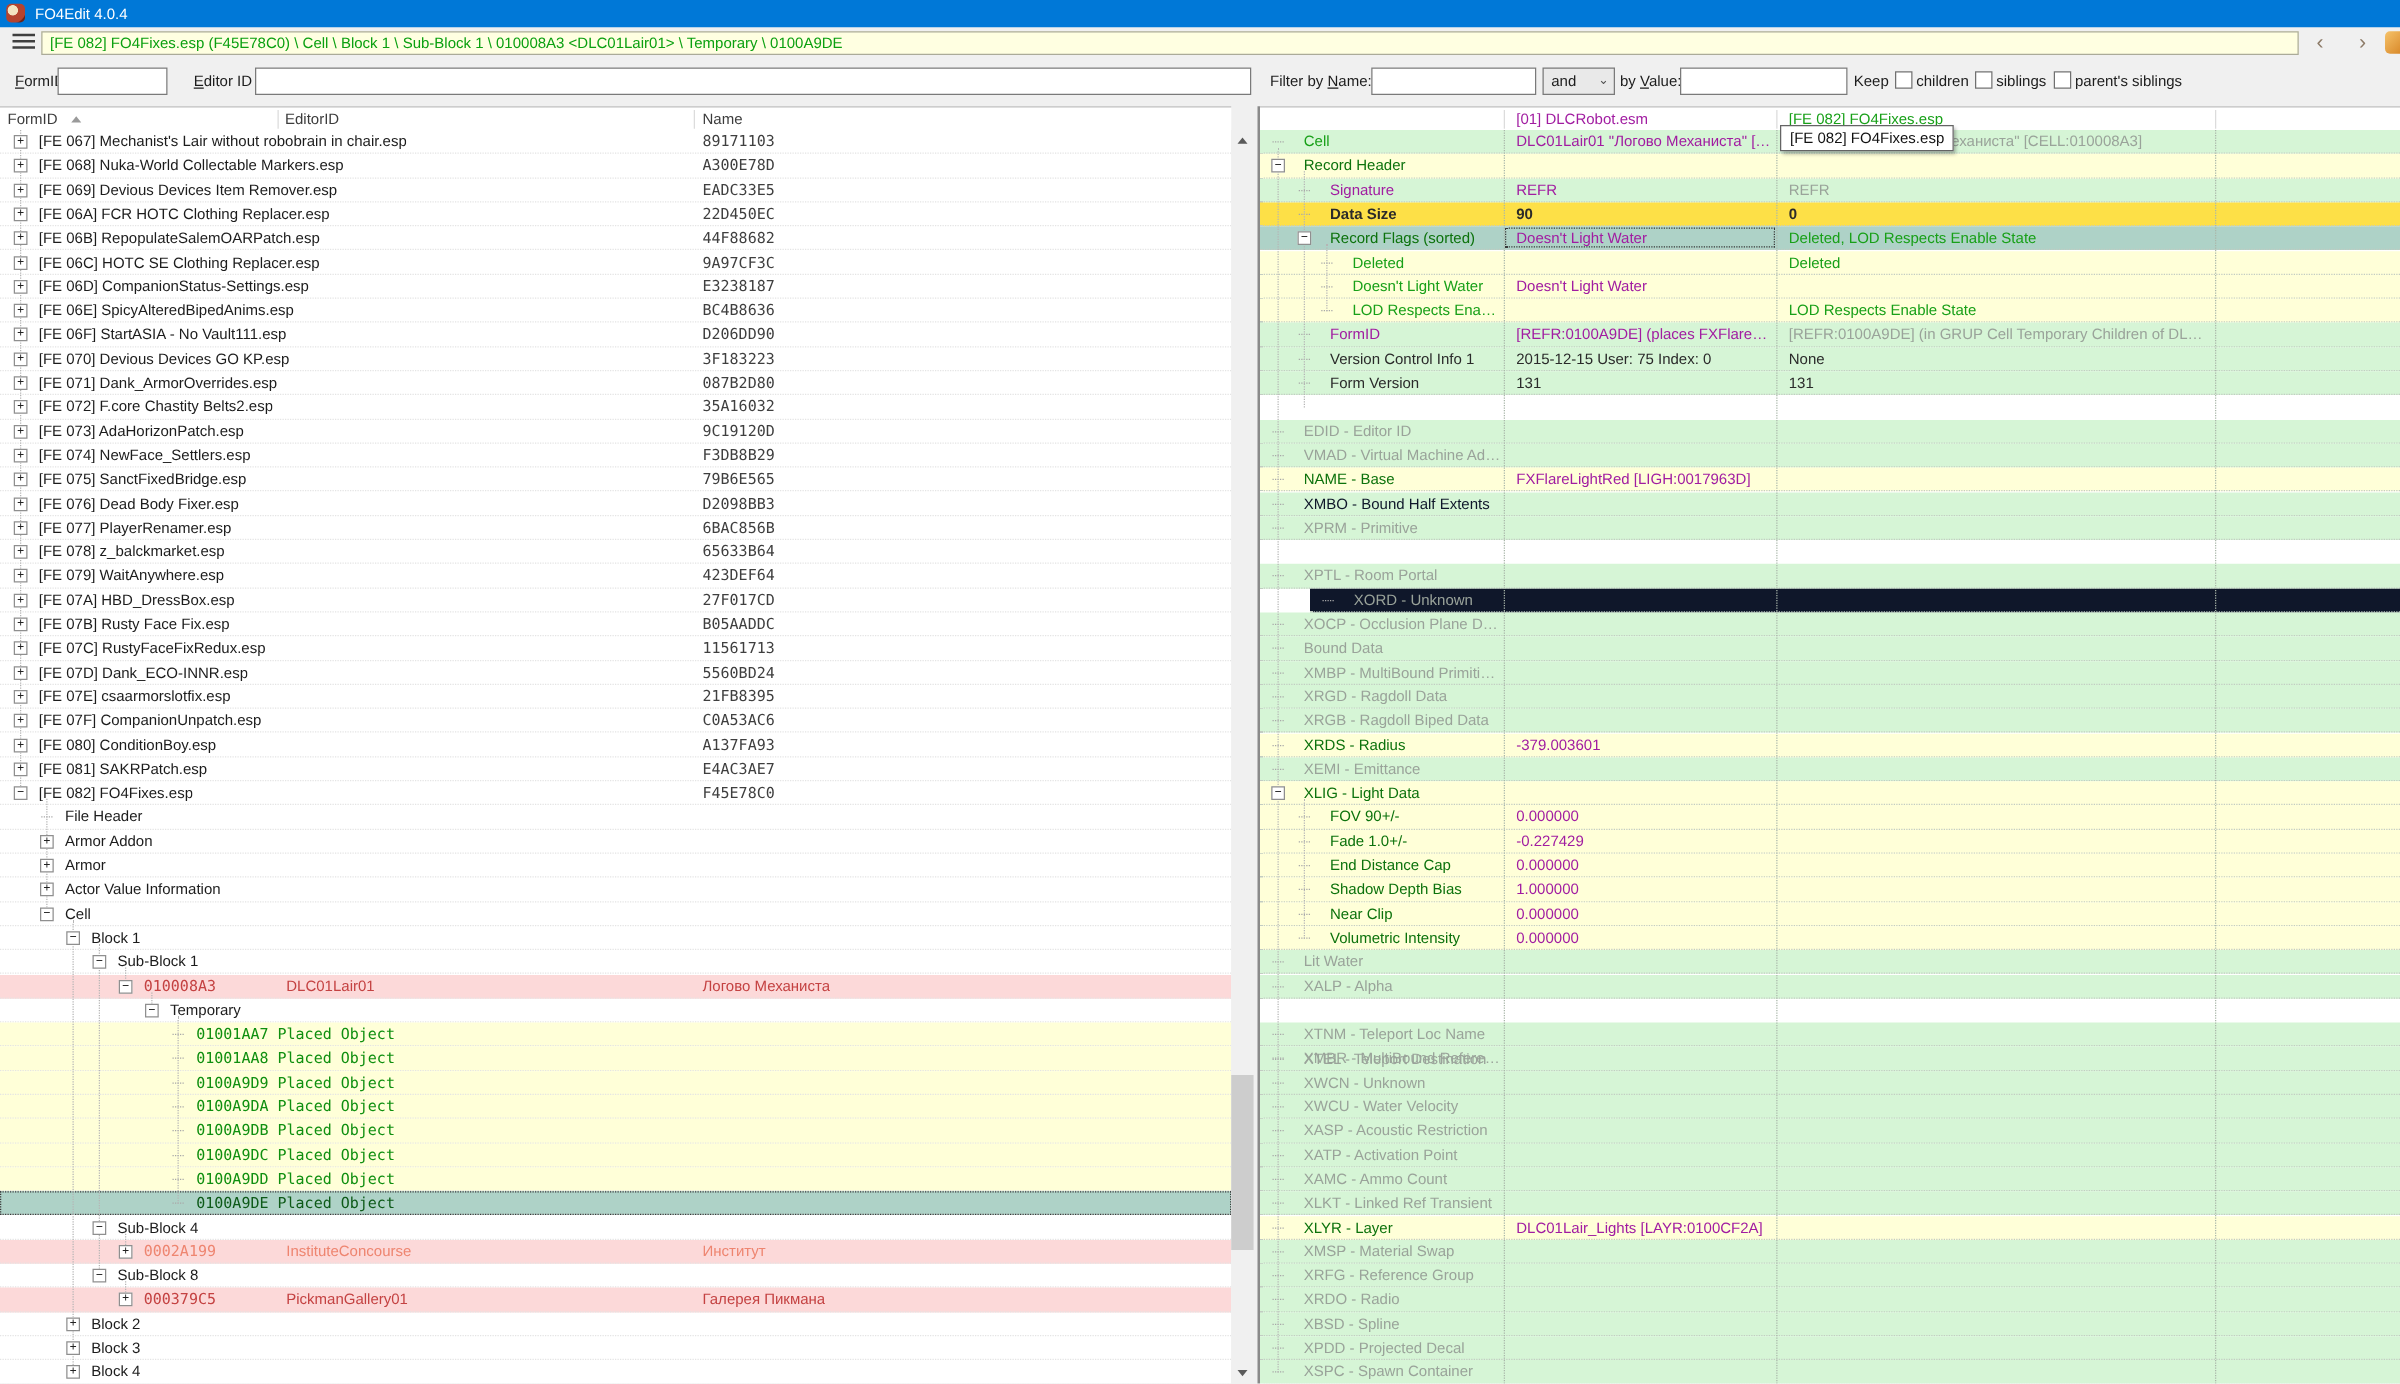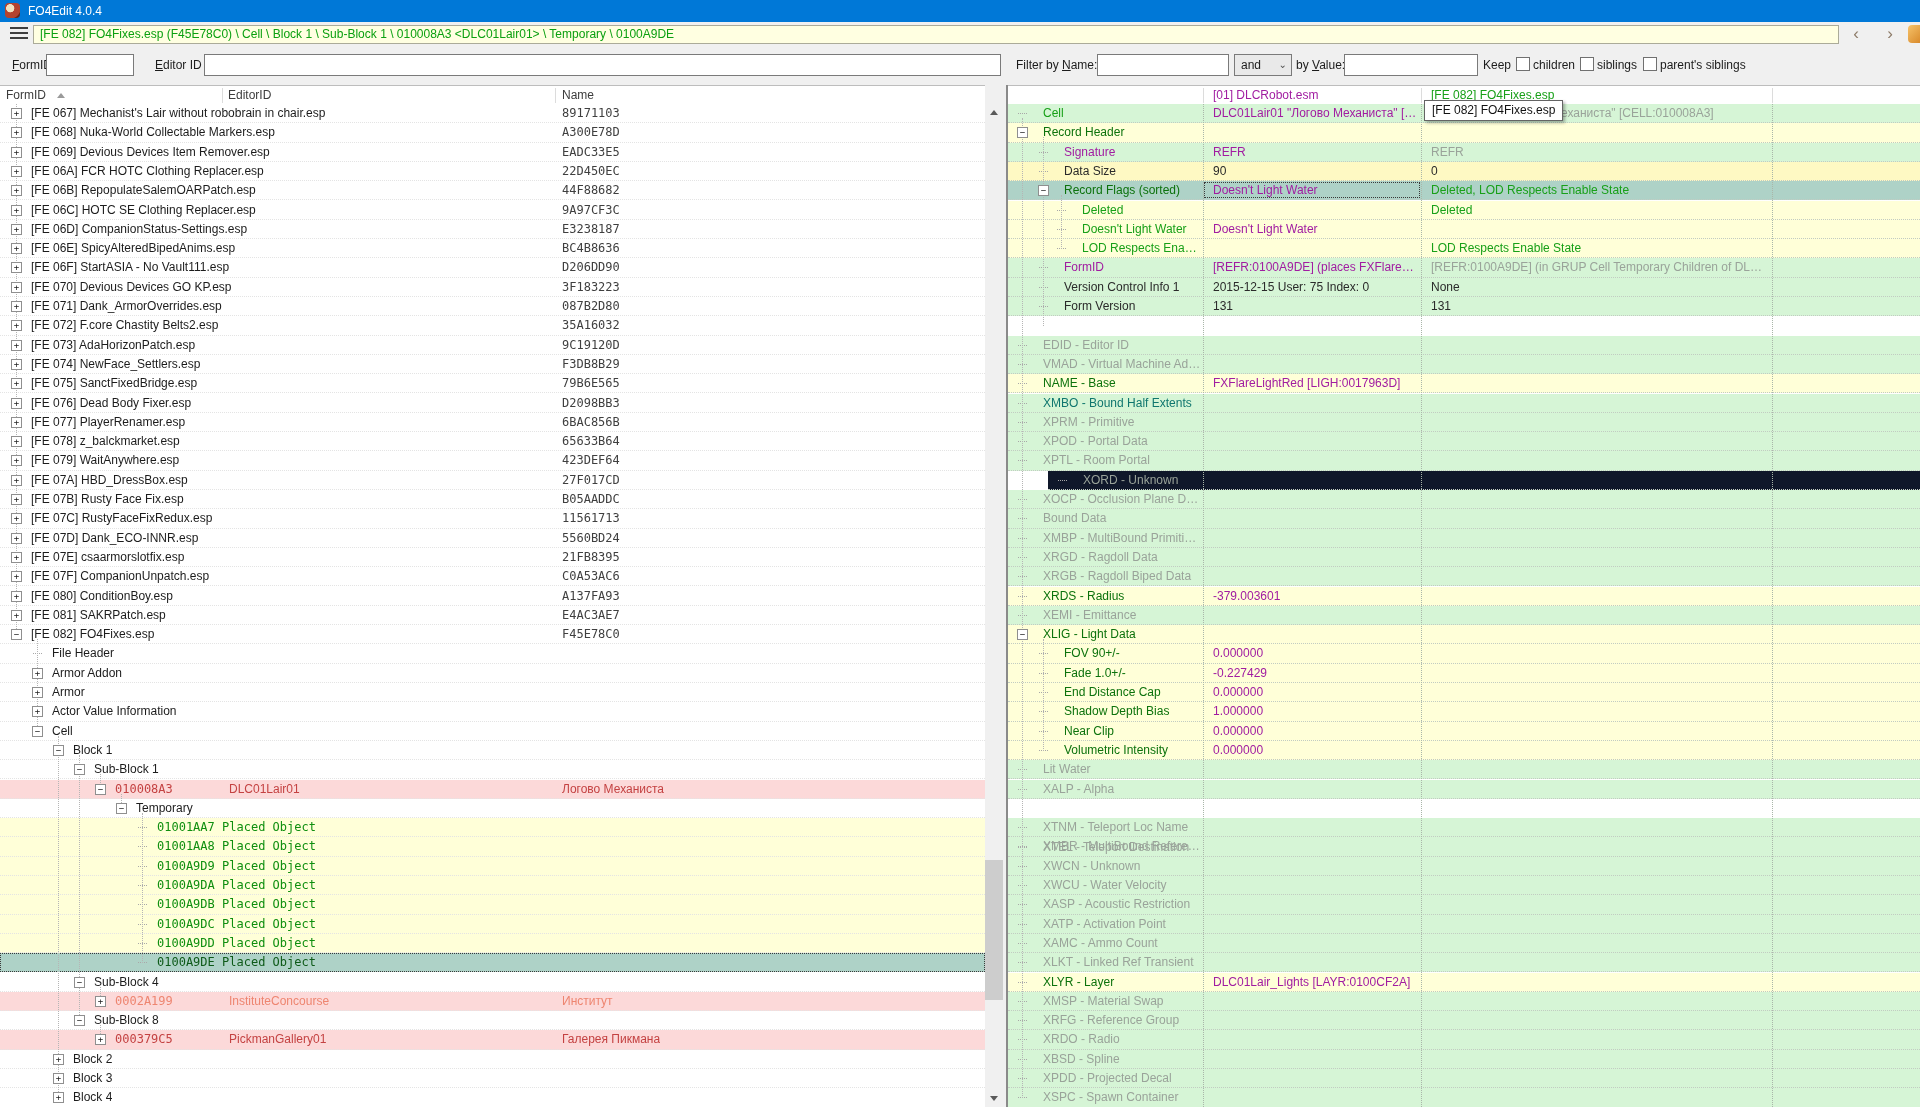--- a/index.html
+++ b/index.html
@@ -398,21 +398,21 @@
       <div class="rrow" style="top: 19.3px; height: 19.3px; background: rgb(255, 255, 216);">
         <div class="exp" style="left: 9px; top: 4px;">−</div>
         <span class="cell" style="left: 35px; color: rgb(12, 114, 12); width: 158px;">Record Header</span>
       </div>
       <div class="rrow" style="top: 38.6px; height: 19.3px; background: rgb(214, 245, 214);">
         <div class="stub" style="left: 31px; top: 9px;"></div>
         <span class="cell" style="left: 56px; color: rgb(161, 28, 161); width: 137px;">Signature</span>
         <span class="cell" style="left: 205px; color: rgb(161, 28, 161); width: 206px;">REFR</span>
         <span class="cell" style="left: 423px; color: rgb(154, 163, 154); width: 338px;">REFR</span>
       </div>
-      <div class="rrow" style="top: 57.9px; height: 19.3px; background: #fef9c3;">
+      <div class="rrow" style="top: 57.9px; height: 19.3px; background: #fde047; font-weight: bold;">
         <div class="stub" style="left: 31px; top: 9px;"></div>
         <span class="cell" style="left: 56px; color: rgb(42, 42, 42); width: 137px;">Data Size</span>
         <span class="cell" style="left: 205px; color: rgb(42, 42, 42); width: 206px;">90</span>
         <span class="cell" style="left: 423px; color: rgb(42, 42, 42); width: 338px;">0</span>
       </div>
       <div class="rrow" style="top: 77.2px; height: 19.3px; background: rgb(174, 210, 199);">
         <div class="exp" style="left: 30px; top: 4px;">−</div>
         <span class="cell" style="left: 56px; color: rgb(12, 114, 12); width: 137px;">Record Flags (sorted)</span>
         <span class="cell" style="left: 205px; color: rgb(161, 28, 161); width: 206px;">Doesn't Light Water</span>
         <span class="cell" style="left: 423px; color: rgb(24, 160, 24); width: 338px;">Deleted, LOD Respects Enable State</span>
@@ -459,29 +459,25 @@
         <div class="stub" style="left: 10px; top: 9px;"></div>
         <span class="cell" style="left: 35px; color: rgb(154, 163, 154); width: 158px;">VMAD - Virtual Machine Adapter</span>
       </div>
       <div class="rrow" style="top: 270.2px; height: 19.3px; background: rgb(255, 255, 216);">
         <div class="stub" style="left: 10px; top: 9px;"></div>
         <span class="cell" style="left: 35px; color: rgb(12, 114, 12); width: 158px;">NAME - Base</span>
         <span class="cell" style="left: 205px; color: rgb(161, 28, 161); width: 206px;">FXFlareLightRed [LIGH:0017963D]</span>
       </div>
       <div class="rrow" style="top: 289.5px; height: 19.3px; background: rgb(214, 245, 214);">
         <div class="stub" style="left: 10px; top: 9px;"></div>
-        <span class="cell" style="left: 35px; color: #0f766e; width: 158px;">XMBO - Bound Half Extents</span>
+        <span class="cell" style="left: 35px; color: #0f172a; width: 158px;">XMBO - Bound Half Extents</span>
       </div>
       <div class="rrow" style="top: 308.8px; height: 19.3px; background: rgb(214, 245, 214);">
         <div class="stub" style="left: 10px; top: 9px;"></div>
         <span class="cell" style="left: 35px; color: rgb(154, 163, 154); width: 158px;">XPRM - Primitive</span>
-      </div>
-      <div class="rrow" style="top: 328.1px; height: 19.3px; background: rgb(214, 245, 214);">
-        <div class="stub" style="left: 10px; top: 9px;"></div>
-        <span class="cell" style="left: 35px; color: rgb(154, 163, 154); width: 158px;">XPOD - Portal Data</span>
       </div>
       <div class="rrow" style="top: 347.4px; height: 19.3px; background: rgb(214, 245, 214);">
         <div class="stub" style="left: 10px; top: 9px;"></div>
         <span class="cell" style="left: 35px; color: rgb(154, 163, 154); width: 158px;">XPTL - Room Portal</span>
       </div>
       <div class="rrow" style="top: 366.7px; height: 19.3px; background: #0f172a; margin-left: 40px;">
         <div class="stub" style="left: 10px; top: 9px;"></div>
         <span class="cell" style="left: 35px; color: rgb(154, 163, 154); width: 158px;">XORD - Unknown</span>
       </div>
       <div class="rrow" style="top: 386px; height: 19.3px; background: rgb(214, 245, 214);">

